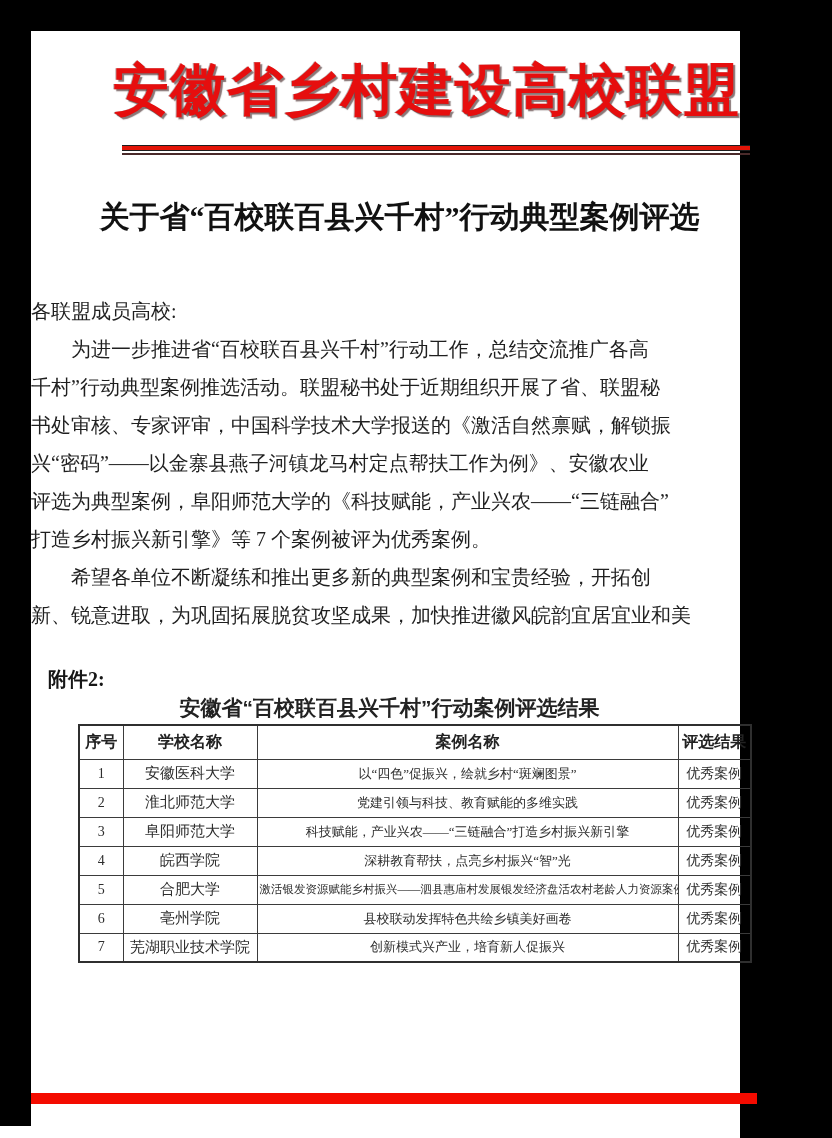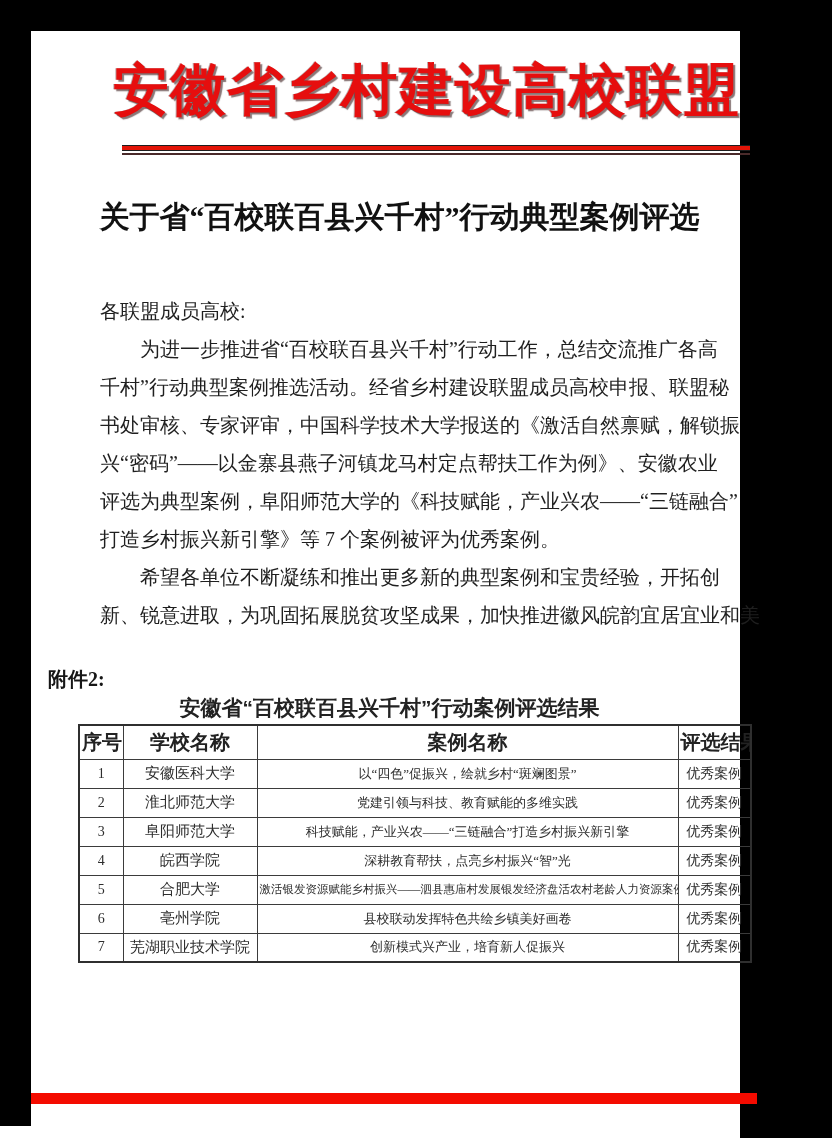--- a/index.html
+++ b/index.html
@@ -27,37 +27,37 @@
   }
   .rule-wrap{margin-top:20px;margin-left:91px;width:628px;}
   .rule-main{height:6px;background:var(--header-rule-red,#e31407);border-top:1px solid #1d1d1d;border-bottom:1px solid #1d1d1d;}
   .rule-thin{height:2px;background:#4a2a2a;margin-top:2px;}
 
   
   .doc-title{margin-top:38px;text-align:center;padding-left:28px;
     font-size:30px;font-weight:bold;color:#111;line-height:47px;white-space:nowrap;}
 
   
-  .body-text{margin-top:52px;margin-left:69px;width:660px;color:var(--text,#1f1f1f);}
+  .body-text{margin-top:52px;width:660px;color:var(--text,#1f1f1f);}
   .body-line{font-size:20px;line-height:38px;white-space:nowrap;}
 
   
   .attachment-label{margin-top:32px;margin-left:17px;font-size:20px;font-weight:bold;color:#161616;line-height:26px;}
   .table-title{margin-top:2px;text-align:center;padding-left:8px;
     font-family:"Liberation Sans","DejaVu Sans",sans-serif;
     font-size:21px;font-weight:bold;color:#222;line-height:28px;white-space:nowrap;}
 
   
   table.results-table{margin-top:2px;margin-left:47px;width:672px;border-collapse:collapse;table-layout:fixed;}
   .results-table th,.results-table td{
     border:1px solid #3b3b3b;text-align:center;vertical-align:middle;
     color:#2d2d2d;overflow:hidden;white-space:nowrap;padding:0 2px;
   }
   .results-table{border:2px solid #2f2f2f;}
-  .results-table th{height:34px;font-size:20px;font-weight:bold;color:#222;}
+  .results-table th{height:34px;font-size:16px;font-weight:bold;color:#222;}
   .results-table td{height:29px;}
   td.c-seq{font-size:14px;}
   td.c-school{font-size:15px;}
   td.c-case{font-size:13px;}
   td.c-case.long{font-size:11.5px;}
   td.c-result{font-size:14px;}
 
   
   .red-rule-bottom{position:absolute;left:0;top:1062px;width:726px;height:11px;background:var(--bottom-rule-red,#f40b00);}
 </style>
@@ -75,21 +75,21 @@
       </div>
     </div>
 
     <h1 class="doc-title">
       <span>关于省“百校联百县兴千村”行动典型案例评选</span><br>
     </h1>
 
     <div class="body-text">
       <div class="body-line">各联盟成员高校:</div>
       <div class="body-line">　　为进一步推进省“百校联百县兴千村”行动工作，总结交流推广各高</div>
-      <div class="body-line">千村”行动典型案例推选活动。经省乡村建设联盟成员高校申报、联盟秘</div>
+      <div class="body-line">千村”行动典型案例推选活动。联盟秘书处于近期组织开展了省、联盟秘</div>
       <div class="body-line">书处审核、专家评审，中国科学技术大学报送的《激活自然禀赋，解锁振</div>
       <div class="body-line">兴“密码”——以金寨县燕子河镇龙马村定点帮扶工作为例》、安徽农业</div>
       <div class="body-line">评选为典型案例，阜阳师范大学的《科技赋能，产业兴农——“三链融合”</div>
       <div class="body-line">打造乡村振兴新引擎》等 7 个案例被评为优秀案例。</div>
       <div class="body-line">　　希望各单位不断凝练和推出更多新的典型案例和宝贵经验，开拓创</div>
       <div class="body-line">新、锐意进取，为巩固拓展脱贫攻坚成果，加快推进徽风皖韵宜居宜业和美</div>
     </div>
 
     <div class="attachment-label">附件2:</div>
     <div class="table-title">安徽省“百校联百县兴千村”行动案例评选结果</div>

